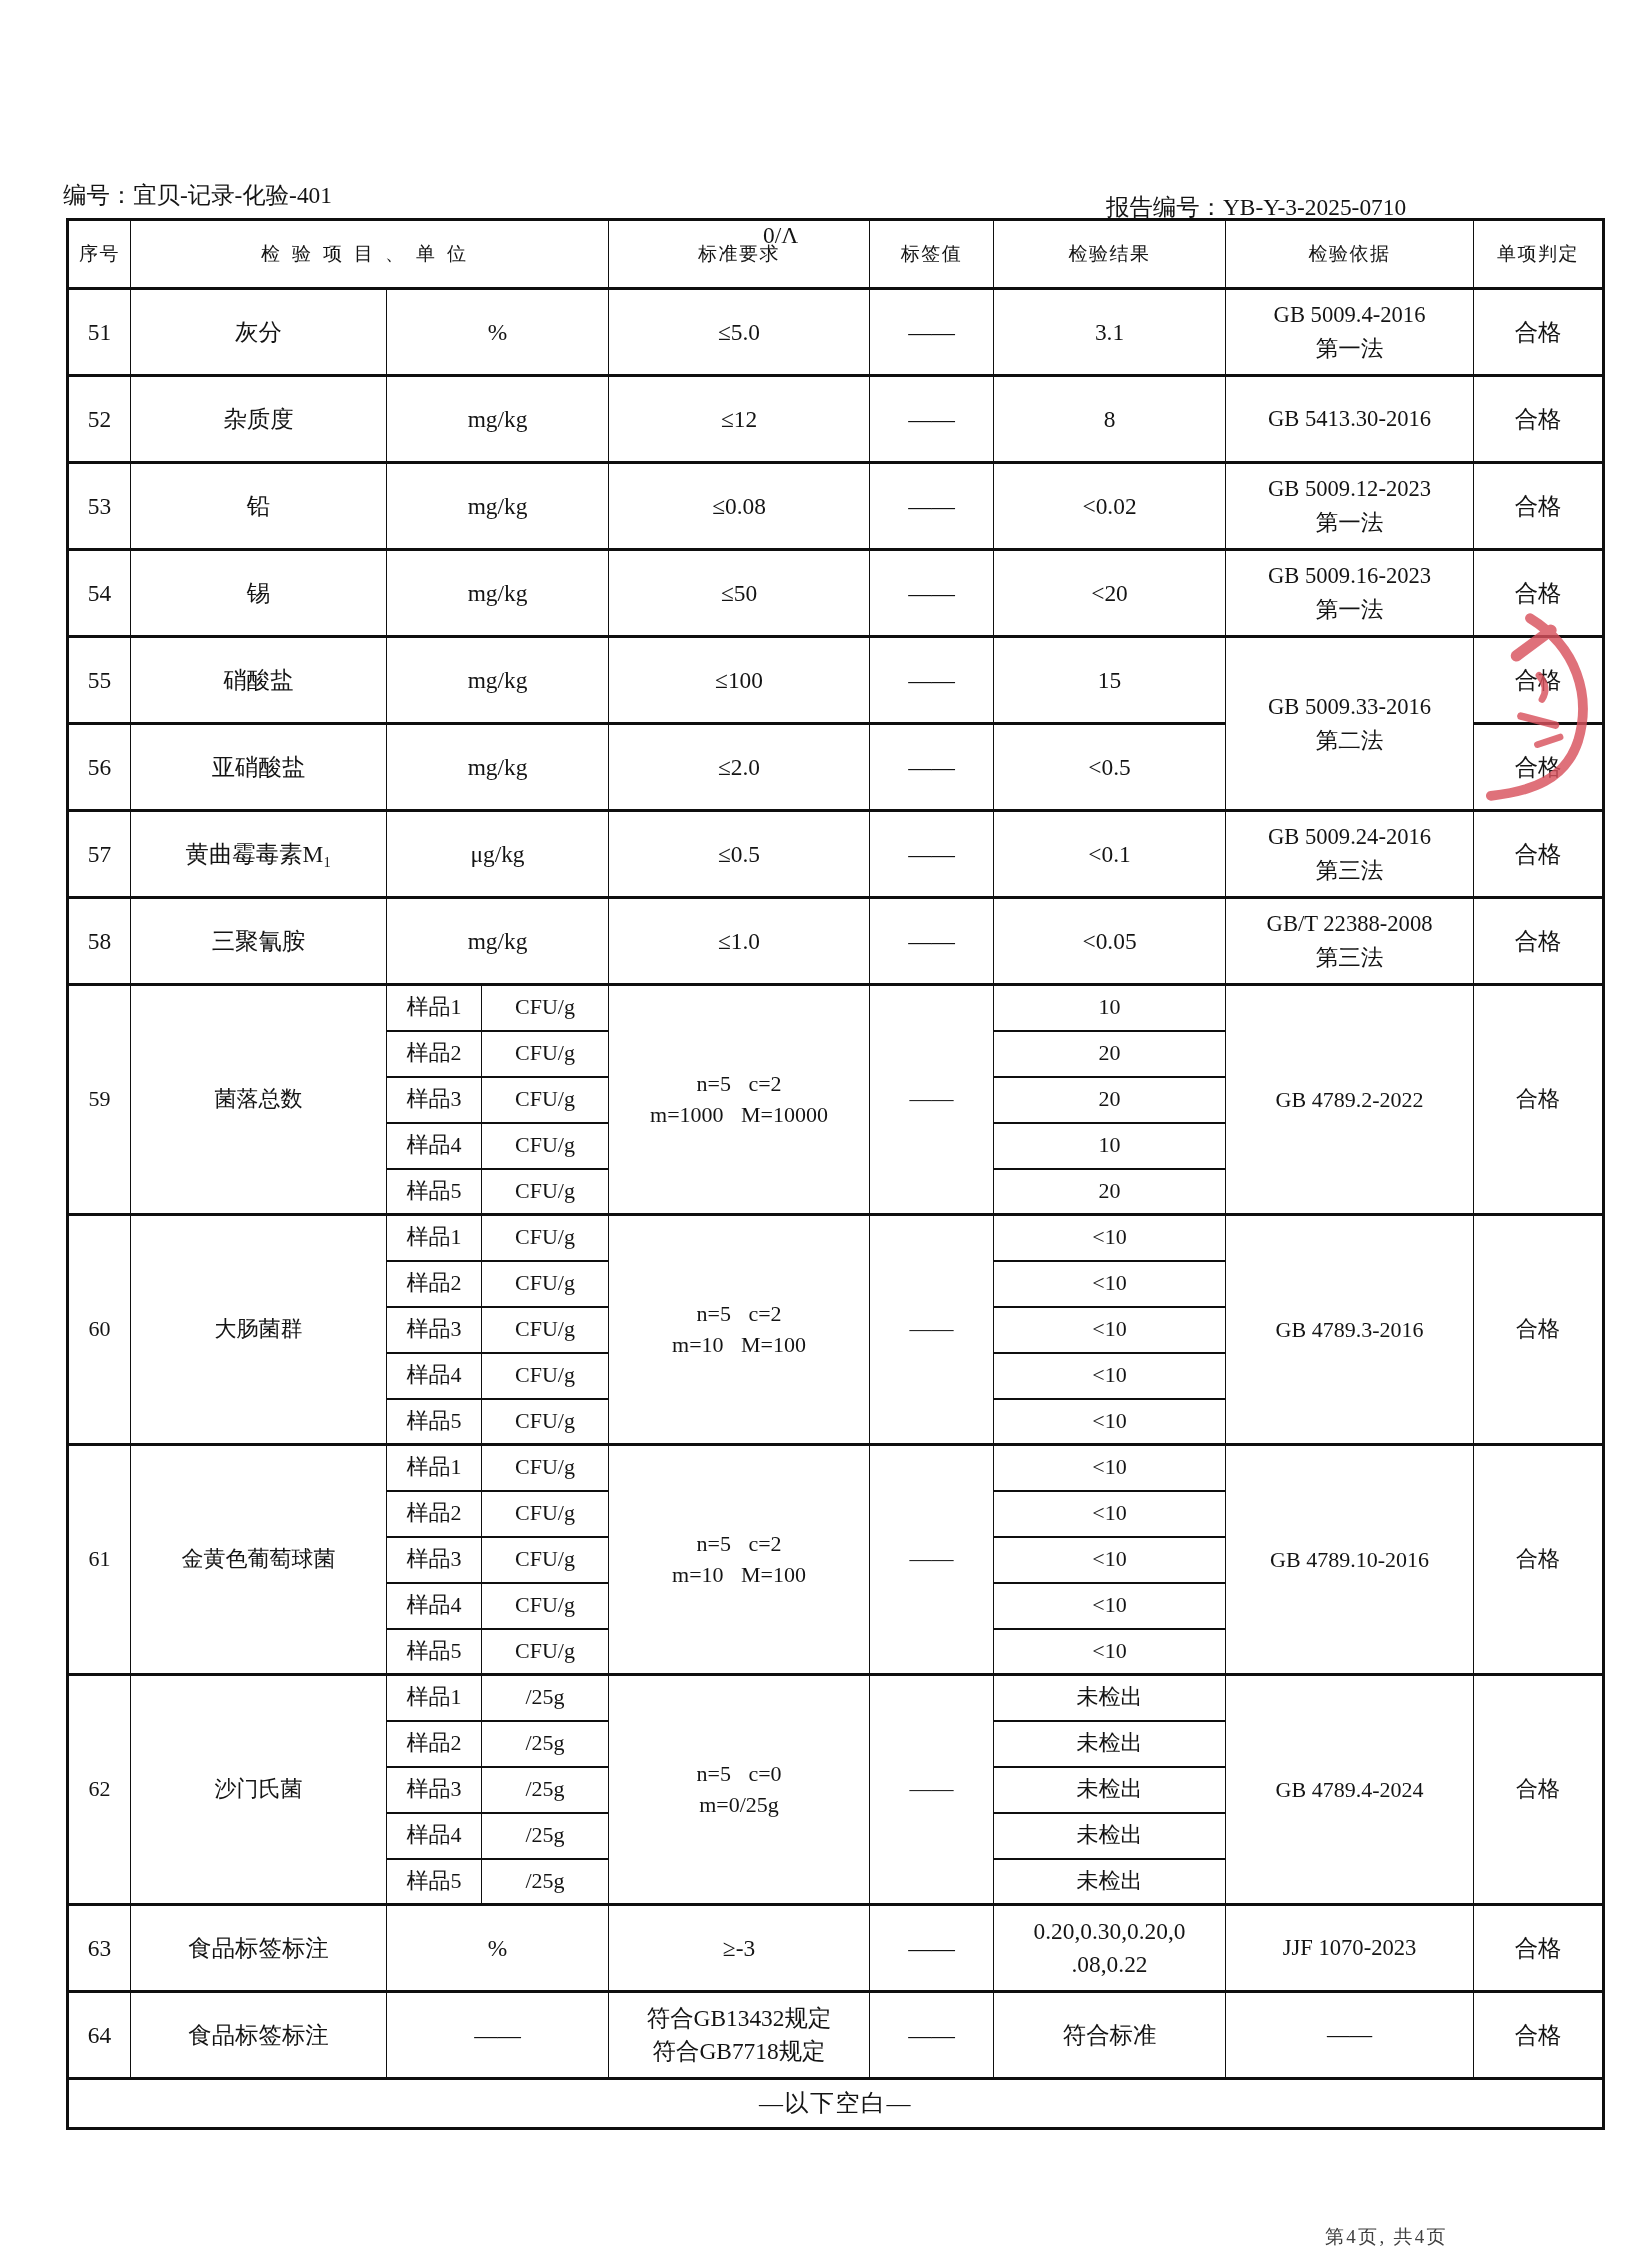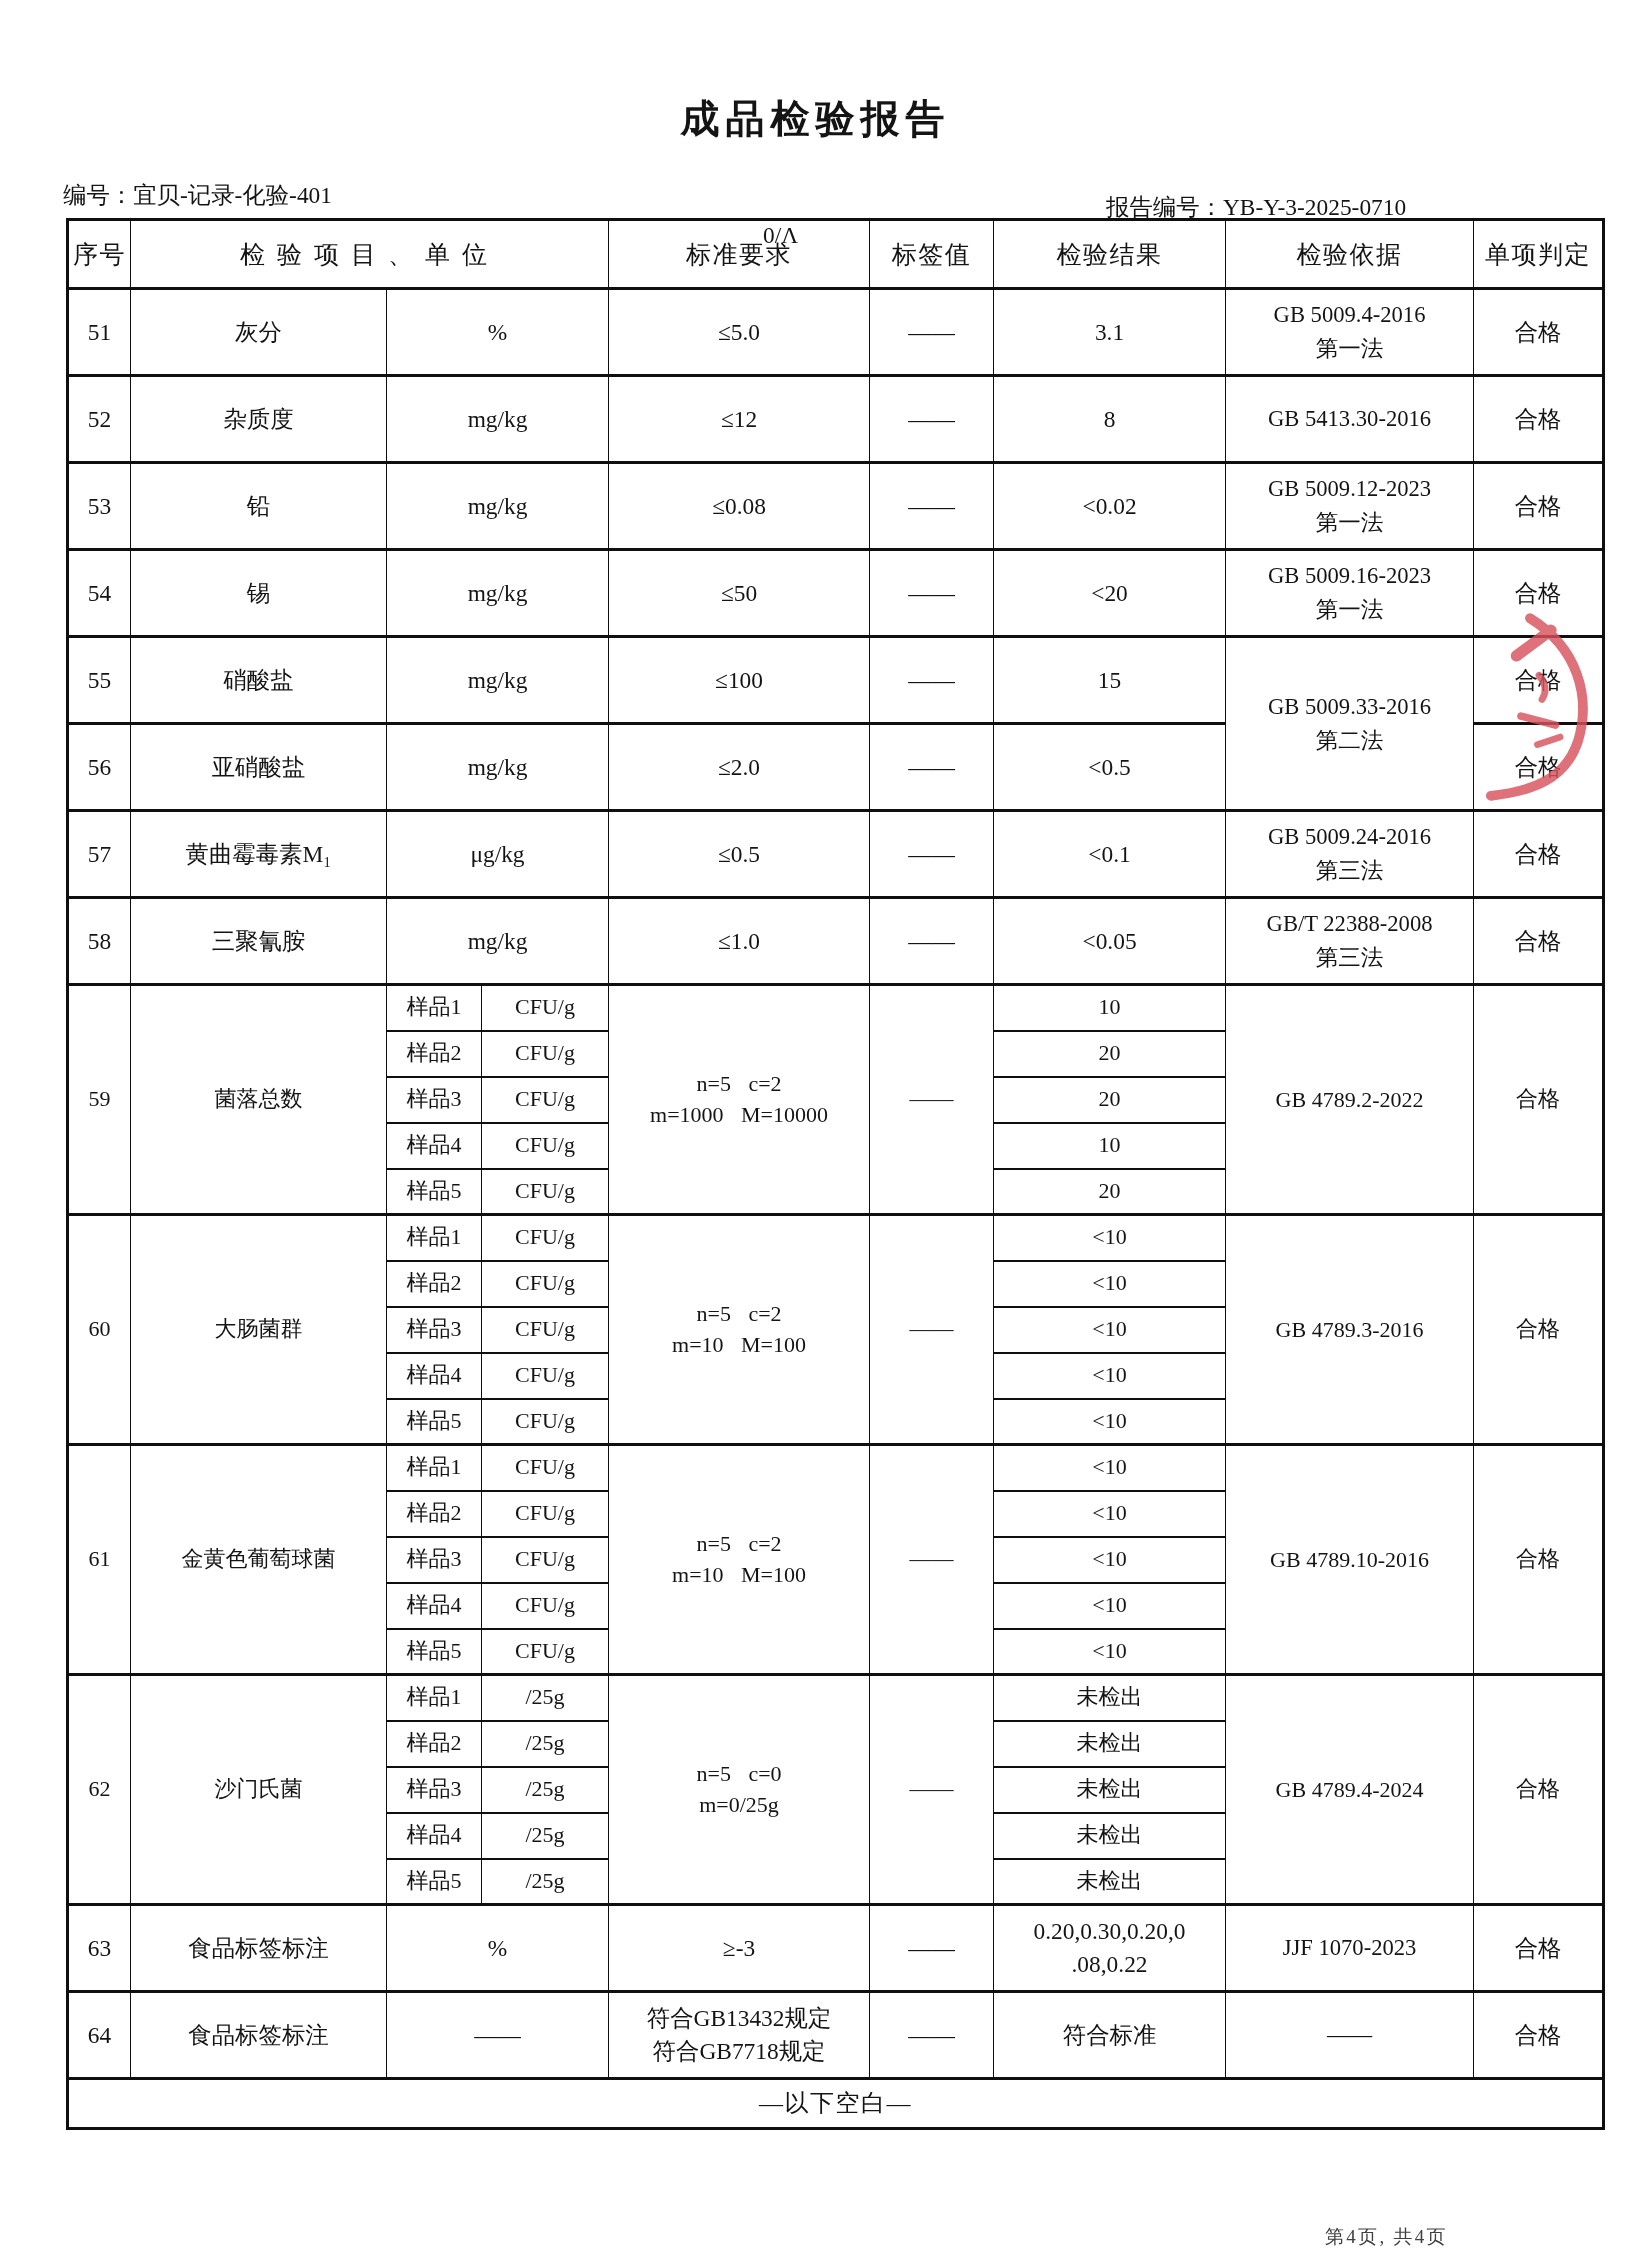--- a/index.html
+++ b/index.html
@@ -9,40 +9,39 @@
          font-size:39px;font-weight:700;letter-spacing:6px;}
   .meta-doc-no{position:absolute;left:63px;top:179px;font-size:23.4px;}
   .meta-center{position:absolute;left:763px;top:179px;font-size:23.4px;margin-top:43px;}
   .meta-report-no{position:absolute;left:1106px;top:191px;font-size:23.4px;}
   table.report{position:absolute;left:66px;top:218px;width:1535px;
         border-collapse:collapse;table-layout:fixed;text-align:center;
         font-size:23.4px;border:3.8px solid #0f0f0f;}
   td{border:1.5px solid #0f0f0f;border-top-width:3px;border-bottom-width:3px;
      padding:0 3px;overflow:hidden;line-height:1.4;}
   tr.hdr{height:69px;}
-  tr.hdr td{font-size:25px;letter-spacing:1.5px;}
+  tr.hdr td{font-size:19px;letter-spacing:1.5px;}
   tr.hdr td.item-hdr{letter-spacing:12px;}
   tr.simple{height:87px;}
   tr.sub{height:46px;}
   tr.sub td{border-top-width:2.3px;border-bottom-width:2.3px;font-size:22px;}
   tr.first td{border-top-width:3px;}
   tr.blank{height:50px;}
   tr.blank td{font-size:24px;letter-spacing:1.5px;text-align:center;}
   td.std-grp{word-spacing:12px;margin-left:36px;}
   td.basis-cell{font-size:22.6px;line-height:1.5;}
   .page-footer{position:absolute;left:1325px;top:2224px;font-size:19px;
         letter-spacing:2.3px;color:#404040;}
   #stamp{position:absolute;left:1466px;top:594px;pointer-events:none;opacity:0.82;}
 </style>
 </head>
 <body>
 
 <div class="page">
 
-  <div class="title">成品检验报告</div>
 
   <div class="meta-doc-no">编号：宜贝-记录-化验-401</div>
   <div class="meta-center">0/Λ</div>
   <div class="meta-report-no">报告编号：YB-Y-3-2025-0710</div>
 
   <table class="report">
     <colgroup>
       <col style="width:63px">
         <col style="width:256px">
         <col style="width:95px">

